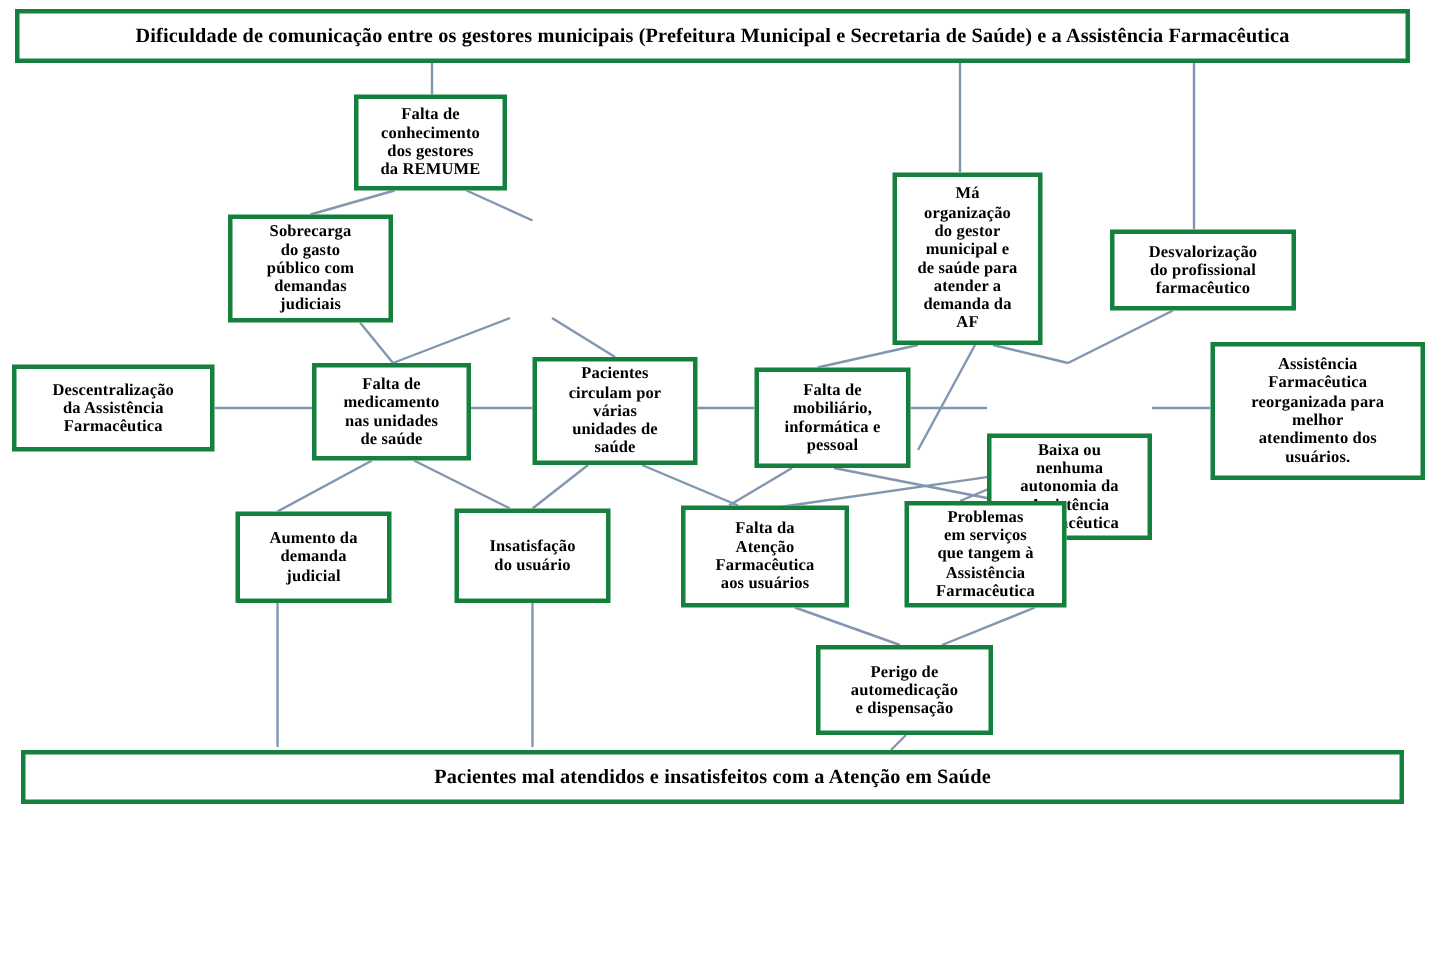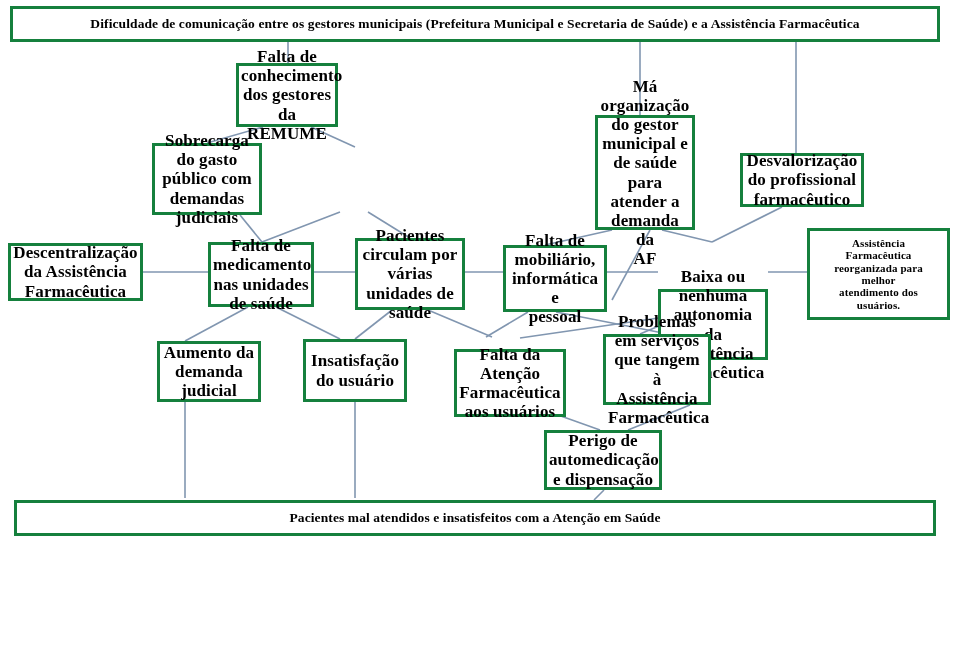--- a/index.html
+++ b/index.html
@@ -43,21 +43,21 @@
     display: block;
     white-space: pre-line;
     width: 100%;
   }
   .banner {
     font-size: 13.5px;
     font-weight: bold;
     border-width: 3px;
   }
   .small {
-    font-size: 17px;
+    font-size: 11px;
   }
   .tiny {
     font-size: 11.0px;
   }
 </style>
 </head>
 <body>
 
 <div id="canvas">
 
@@ -196,21 +196,21 @@
     <span class="txt">Aumento da
 demanda
 judicial</span>
   </div>
 
   <div class="node small" style="left:303px; top:339px; width:104px; height:63px;">
     <span class="txt">Insatisfação
 do usuário</span>
   </div>
 
-  <div class="node small" style="left:454px; top:337px; width:112px; height:68px;margin-top:12px;">
+  <div class="node small" style="left:454px; top:337px; width:112px; height:68px;">
     <span class="txt">Falta da
 Atenção
 Farmacêutica
 aos usuários</span>
   </div>
 
   <div class="node small" style="left:603px; top:334px; width:108px; height:71px;">
     <span class="txt">Problemas
 em serviços
 que tangem à

